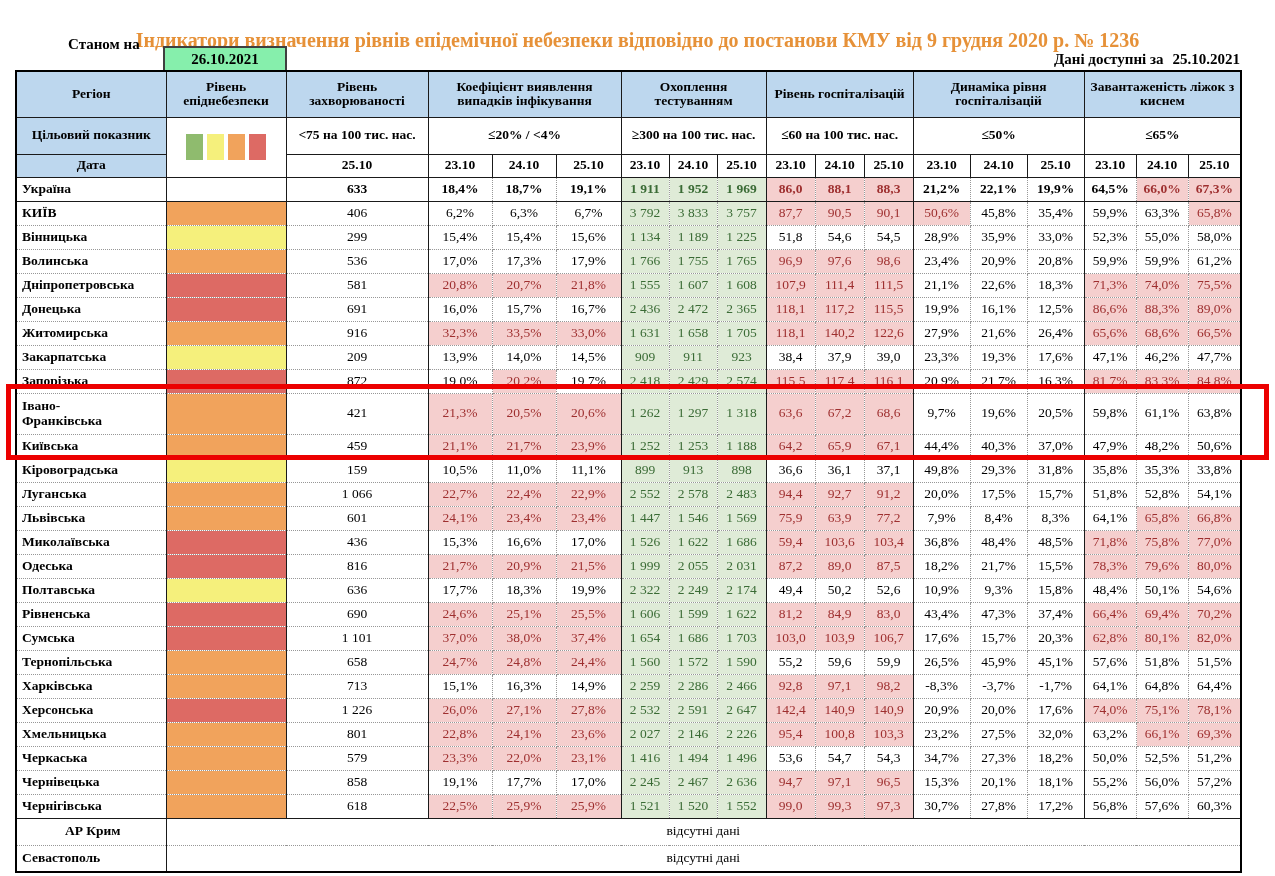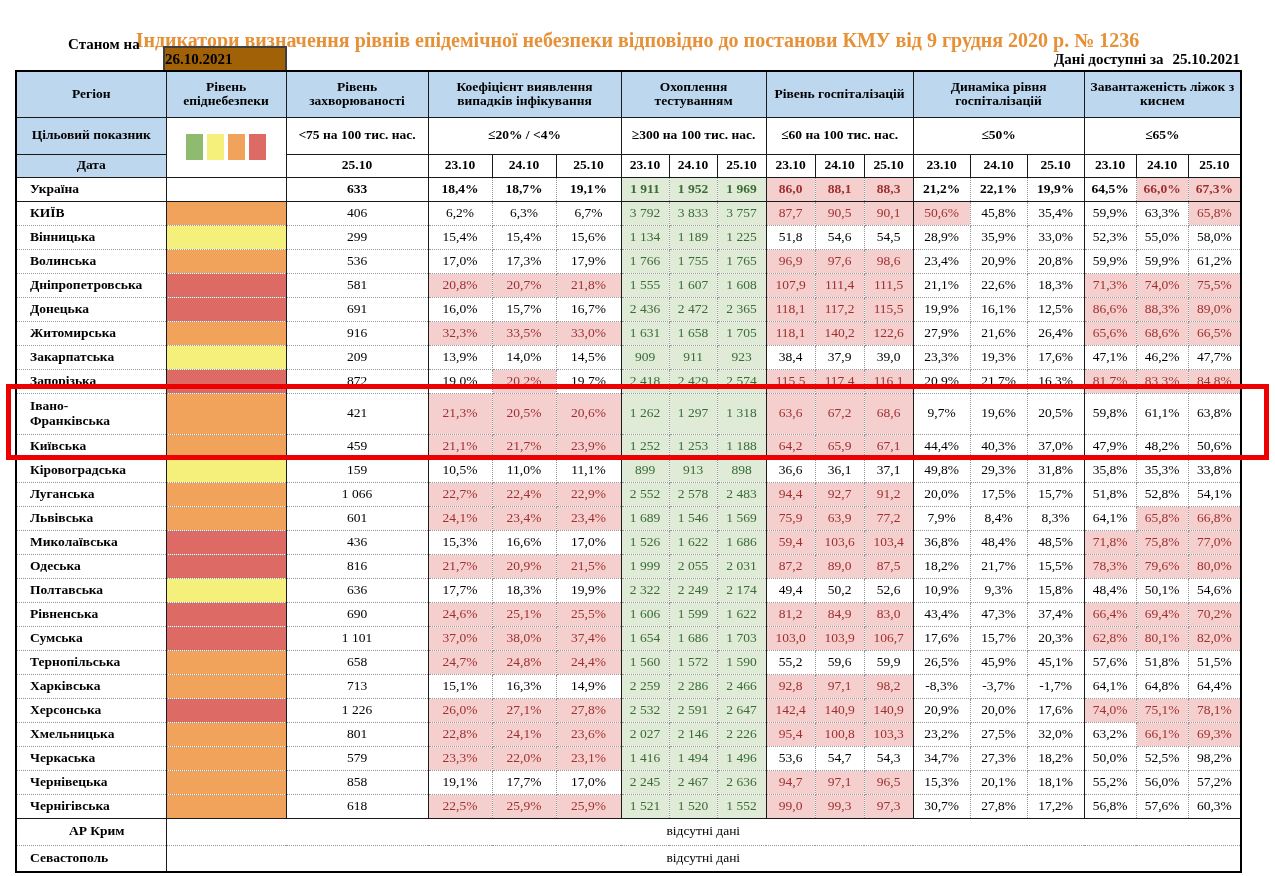--- a/index.html
+++ b/index.html
@@ -2,42 +2,42 @@
 <html><head>
 <meta charset="utf-8">
 <style>
   html,body{margin:0;padding:0;background:#fff;}
   .sheet{position:relative;width:1275px;height:876px;background:#fff;
          font-family:"Liberation Serif", serif;color:#000;overflow:hidden;}
   .title{position:absolute;top:13px;left:0;width:1275px;text-align:center;
          font-size:20px;font-weight:bold;color:#E69138;margin-top:16px;}
   .asof-label{position:absolute;top:36px;left:68px;font-size:15px;font-weight:bold;}
   .asof-box{position:absolute;top:46px;left:163px;width:120px;height:23px;
-            background:#a16207;border:2px solid #3f3f3f;text-align:left;
+            background:#86efac;border:2px solid #3f3f3f;text-align:center;
             font-size:15px;font-weight:bold;line-height:23px;}
   .avail{position:absolute;top:51px;right:35px;font-size:15px;font-weight:bold;}
   .avail .gap{display:inline-block;width:9px;}
 
   table{position:absolute;left:15px;top:70px;width:1225px;border-collapse:collapse;
         table-layout:fixed;border:2px solid #000;}
   th,td{overflow:hidden;padding:0 2px;text-align:center;vertical-align:middle;
         font-size:13.5px;line-height:1.06;border:1px dotted #979797;}
   thead th, thead td{border:1px solid #1a1a1a;}
   thead th{background:#BDD7EE;font-weight:bold;}
   thead td{background:#fff;font-weight:bold;}
   thead th.side{background:#BDD7EE;}
   tr.h1{height:46px;} tr.h2{height:37px;} tr.h3{height:23px;}
   tbody tr{height:24px;}
   tbody tr.tall{height:41px;}
   tbody tr.nodata{height:27px;}
   tbody td.bl{border-left:1px solid #1a1a1a;}
   tbody td{border-top:1px dotted #979797;border-bottom:1px dotted #979797;}
   tr.solid-bottom td{border-bottom:1px solid #1a1a1a;}
   tr.solid-top td{border-top:1px solid #1a1a1a;text-align:center;}
-  td.region{ text-align:left;padding-left:13px;font-weight:bold;white-space:pre-line;}
+  td.region{ text-align:left;padding-left:5px;font-weight:bold;white-space:pre-line;}
   tr.bold-row td{font-weight:bold;}
   td.bad{background:#F5CFCE;color:#9E2F2F;}
   td.good{background:#DFEBD7;color:#3A6B35;}
   td.legend-cell{background:#fff;}
   .bar{display:inline-block;width:17px;height:26px;margin:0 2px;vertical-align:middle;}
   .redbox{position:absolute;left:6px;top:384px;width:1253px;height:66px;
           border:5px solid #EC0000;z-index:5;pointer-events:none;}
   td.nodata-span{font-weight:normal;}
 </style>
 </head>
@@ -373,21 +373,21 @@
           <td>52,8%</td>
           <td>54,1%</td>
         </tr>
         <tr>
           <td class="region">Львівська</td>
           <td class="bl" style="background: rgb(241, 163, 92);"></td>
           <td class="bl">601</td>
           <td class="bl bad">24,1%</td>
           <td class="bad">23,4%</td>
           <td class="bad">23,4%</td>
-          <td class="bl good">1 689</td>
+          <td class="bl good">1 447</td>
           <td class="good">1 546</td>
           <td class="good">1 569</td>
           <td class="bl bad">75,9</td>
           <td class="bad">63,9</td>
           <td class="bad">77,2</td>
           <td class="bl">7,9%</td>
           <td>8,4%</td>
           <td>8,3%</td>
           <td class="bl">64,1%</td>
           <td class="bad">65,8%</td>
@@ -584,21 +584,21 @@
           <td class="good">1 494</td>
           <td class="good">1 496</td>
           <td class="bl">53,6</td>
           <td>54,7</td>
           <td>54,3</td>
           <td class="bl">34,7%</td>
           <td>27,3%</td>
           <td>18,2%</td>
           <td class="bl">50,0%</td>
           <td>52,5%</td>
-          <td>98,2%</td>
+          <td>51,2%</td>
         </tr>
         <tr>
           <td class="region">Чернівецька</td>
           <td class="bl" style="background: rgb(241, 163, 92);"></td>
           <td class="bl">858</td>
           <td class="bl">19,1%</td>
           <td>17,7%</td>
           <td>17,0%</td>
           <td class="bl good">2 245</td>
           <td class="good">2 467</td>

